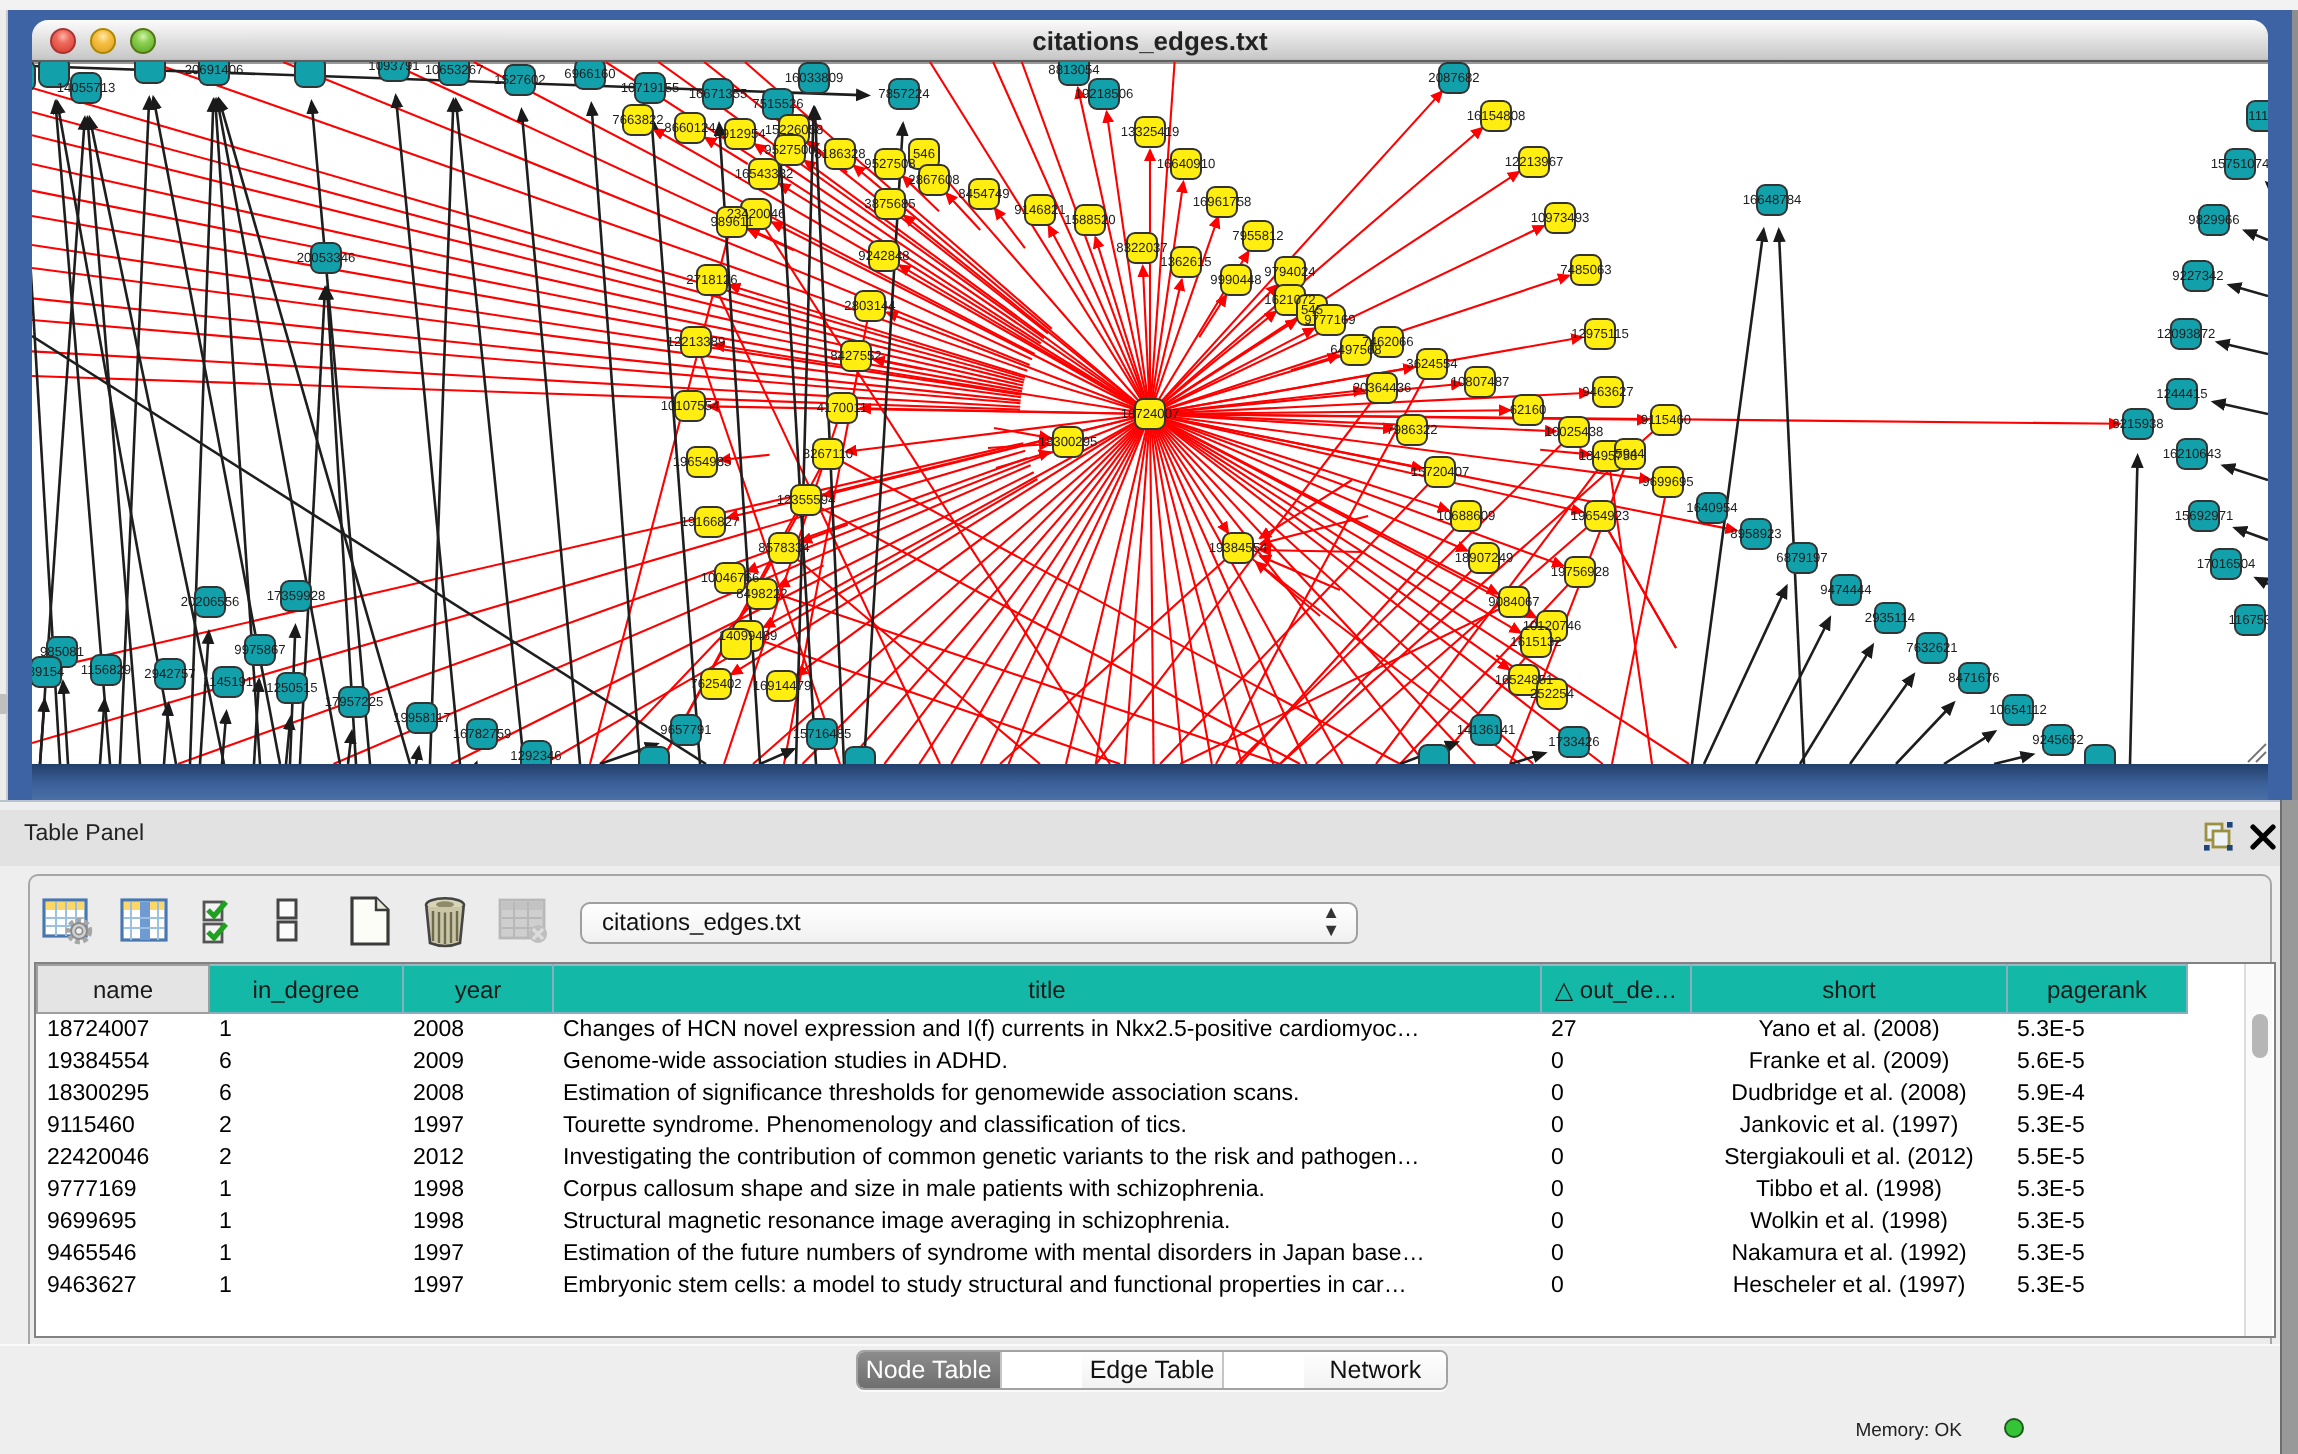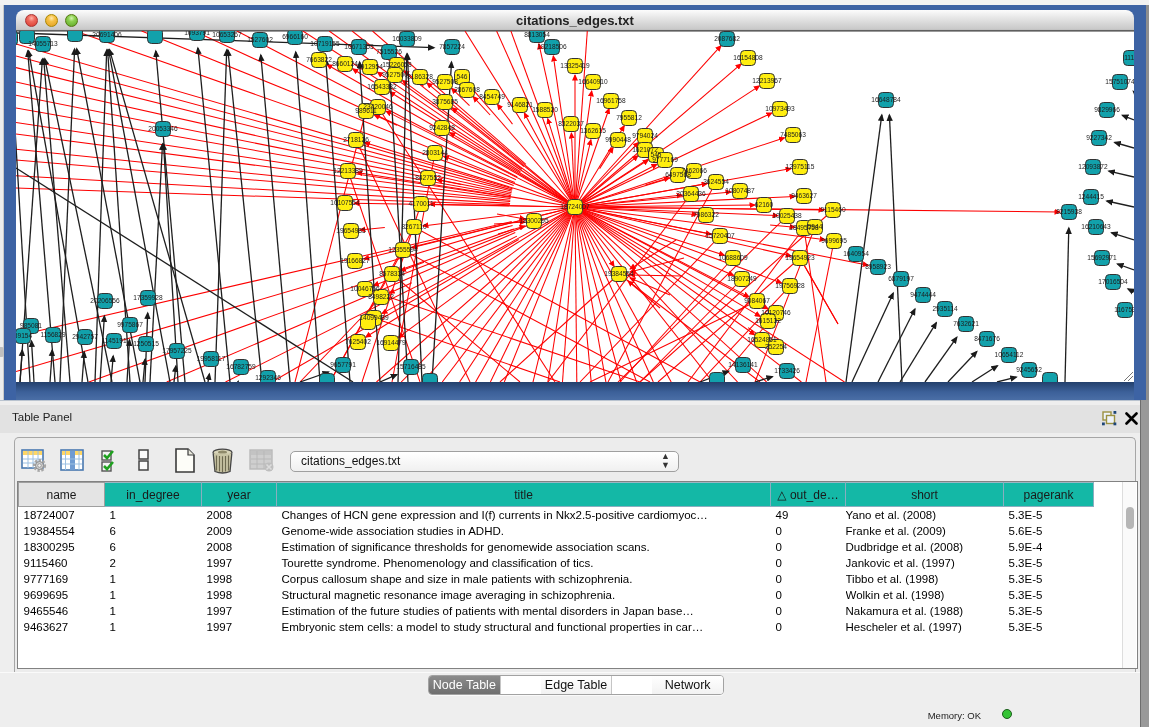--- a/index.html
+++ b/index.html
@@ -33,21 +33,21 @@
 #tbox { position:absolute; left:14px; top:37px; width:1122px; height:235px; background:#ececec; border:1px solid #a6a6a6; border-radius:5px 5px 0 0; border-bottom:none; }
 #toolbar { position:absolute; left:6px; top:9px; height:28px; }
 #combo { position:absolute; left:275px; top:13px; width:389px; height:21px; background:linear-gradient(#fff,#f0f0f0); border:1px solid #9f9f9f; border-radius:5px; font-size:12px; color:#111; line-height:19px; padding-left:10px; }
 #combo .arrows { position:absolute; right:8px; top:0px; font-size:9px; color:#333; line-height:9px; }
 
 table#dt { position:absolute; left:3px; top:44px; border-collapse:collapse; table-layout:fixed; width:1075px; font-size:11.5px; color:#000; background:#fff; }
 #dt th { height:24px; font-weight:normal; font-size:12px; color:#1a1a1a; background:#14b8a6; border:1px solid #89aebf; border-top-color:#9bb7c4; text-align:center; overflow:hidden; white-space:nowrap; }
 #dt th.h0 { background:#e4e4e4; border-color:#9f9f9f;margin-left:20px; }
 #dt td { height:16px; padding:0 0 0 5px; overflow:hidden; white-space:nowrap; }
 #dt td.c1,#dt td.c2 { }
-#dt td.c5 { text-align:left; padding:0; }
+#dt td.c5 { text-align:center; padding:0; }
 #tablewrap { position:absolute; left:2px; top:43px; width:1121px; height:188px; background:#fff; border:1px solid #828282; }
 #vscroll { position:absolute; left:1107px; top:44px; width:14px; height:186px; background:#fafafa; border-left:1px solid #ddd; }
 #vthumb { position:absolute; left:2.5px; top:25px; height:22px; width:8px; background:#b6b6b6; border-radius:4px; }
 
 #tabsline { position:absolute; left:0; top:272px; width:1140px; height:1px; background:#a2a2a2; border-bottom:1px solid #fafafa; }
 #segs { position:absolute; left:428px; top:275px; width:296px; height:20px; display:flex; border:1px solid #a2a2a2; border-radius:4px; overflow:hidden; background:#fff; box-shadow:0 1px 0 rgba(255,255,255,.7);gap:40px; }
 .seg { flex:1; text-align:center; font-size:12.5px; line-height:19px; color:#111; background:linear-gradient(#fff,#f2f2f2); border-right:1px solid #c5c5c5; }
 .seg:last-child { border-right:none; }
 .seg.sel { background:linear-gradient(#8c8c8c,#6f6f6f); color:#fff; }
 #memok { position:absolute; right:35px; top:310px; font-size:9.5px; color:#222; }
@@ -673,22 +673,22 @@
               <th>year</th>
               <th>title</th>
               <th>△ out_de…</th>
               <th>short</th>
               <th>pagerank</th>
             </tr>
         <tr>
               <td class="c0">18724007</td>
               <td class="c1">1</td>
               <td class="c2">2008</td>
-              <td class="c3">Changes of HCN gene expression and I(f) currents in Nkx2.5-positive cardiomyoc…</td>
-              <td class="c4">49</td>
+              <td class="c3">Changes of HCN novel expression and I(f) currents in Nkx2.5-positive cardiomyoc…</td>
+              <td class="c4">27</td>
               <td class="c5">Yano et al. (2008)</td>
               <td class="c6">5.3E-5</td>
             </tr>
 <tr>
               <td class="c0">19384554</td>
               <td class="c1">6</td>
               <td class="c2">2009</td>
               <td class="c3">Genome-wide association studies in ADHD.</td>
               <td class="c4">0</td>
               <td class="c5">Franke et al. (2009)</td>
@@ -706,20 +706,29 @@
 <tr>
               <td class="c0">9115460</td>
               <td class="c1">2</td>
               <td class="c2">1997</td>
               <td class="c3">Tourette syndrome. Phenomenology and classification of tics.</td>
               <td class="c4">0</td>
               <td class="c5">Jankovic et al. (1997)</td>
               <td class="c6">5.3E-5</td>
             </tr>
 <tr>
+              <td class="c0">22420046</td>
+              <td class="c1">2</td>
+              <td class="c2">2012</td>
+              <td class="c3">Investigating the contribution of common genetic variants to the risk and pathogen…</td>
+              <td class="c4">0</td>
+              <td class="c5">Stergiakouli et al. (2012)</td>
+              <td class="c6">5.5E-5</td>
+            </tr>
+<tr>
               <td class="c0">9777169</td>
               <td class="c1">1</td>
               <td class="c2">1998</td>
               <td class="c3">Corpus callosum shape and size in male patients with schizophrenia.</td>
               <td class="c4">0</td>
               <td class="c5">Tibbo et al. (1998)</td>
               <td class="c6">5.3E-5</td>
             </tr>
 <tr>
               <td class="c0">9699695</td>
@@ -727,23 +736,23 @@
               <td class="c2">1998</td>
               <td class="c3">Structural magnetic resonance image averaging in schizophrenia.</td>
               <td class="c4">0</td>
               <td class="c5">Wolkin et al. (1998)</td>
               <td class="c6">5.3E-5</td>
             </tr>
 <tr>
               <td class="c0">9465546</td>
               <td class="c1">1</td>
               <td class="c2">1997</td>
-              <td class="c3">Estimation of the future studies of patients with mental disorders in Japan base…</td>
+              <td class="c3">Estimation of the future numbers of syndrome with mental disorders in Japan base…</td>
               <td class="c4">0</td>
-              <td class="c5">Nakamura et al. (1988)</td>
+              <td class="c5">Nakamura et al. (1992)</td>
               <td class="c6">5.3E-5</td>
             </tr>
 <tr>
               <td class="c0">9463627</td>
               <td class="c1">1</td>
               <td class="c2">1997</td>
               <td class="c3">Embryonic stem cells: a model to study structural and functional properties in car…</td>
               <td class="c4">0</td>
               <td class="c5">Hescheler et al. (1997)</td>
               <td class="c6">5.3E-5</td>

